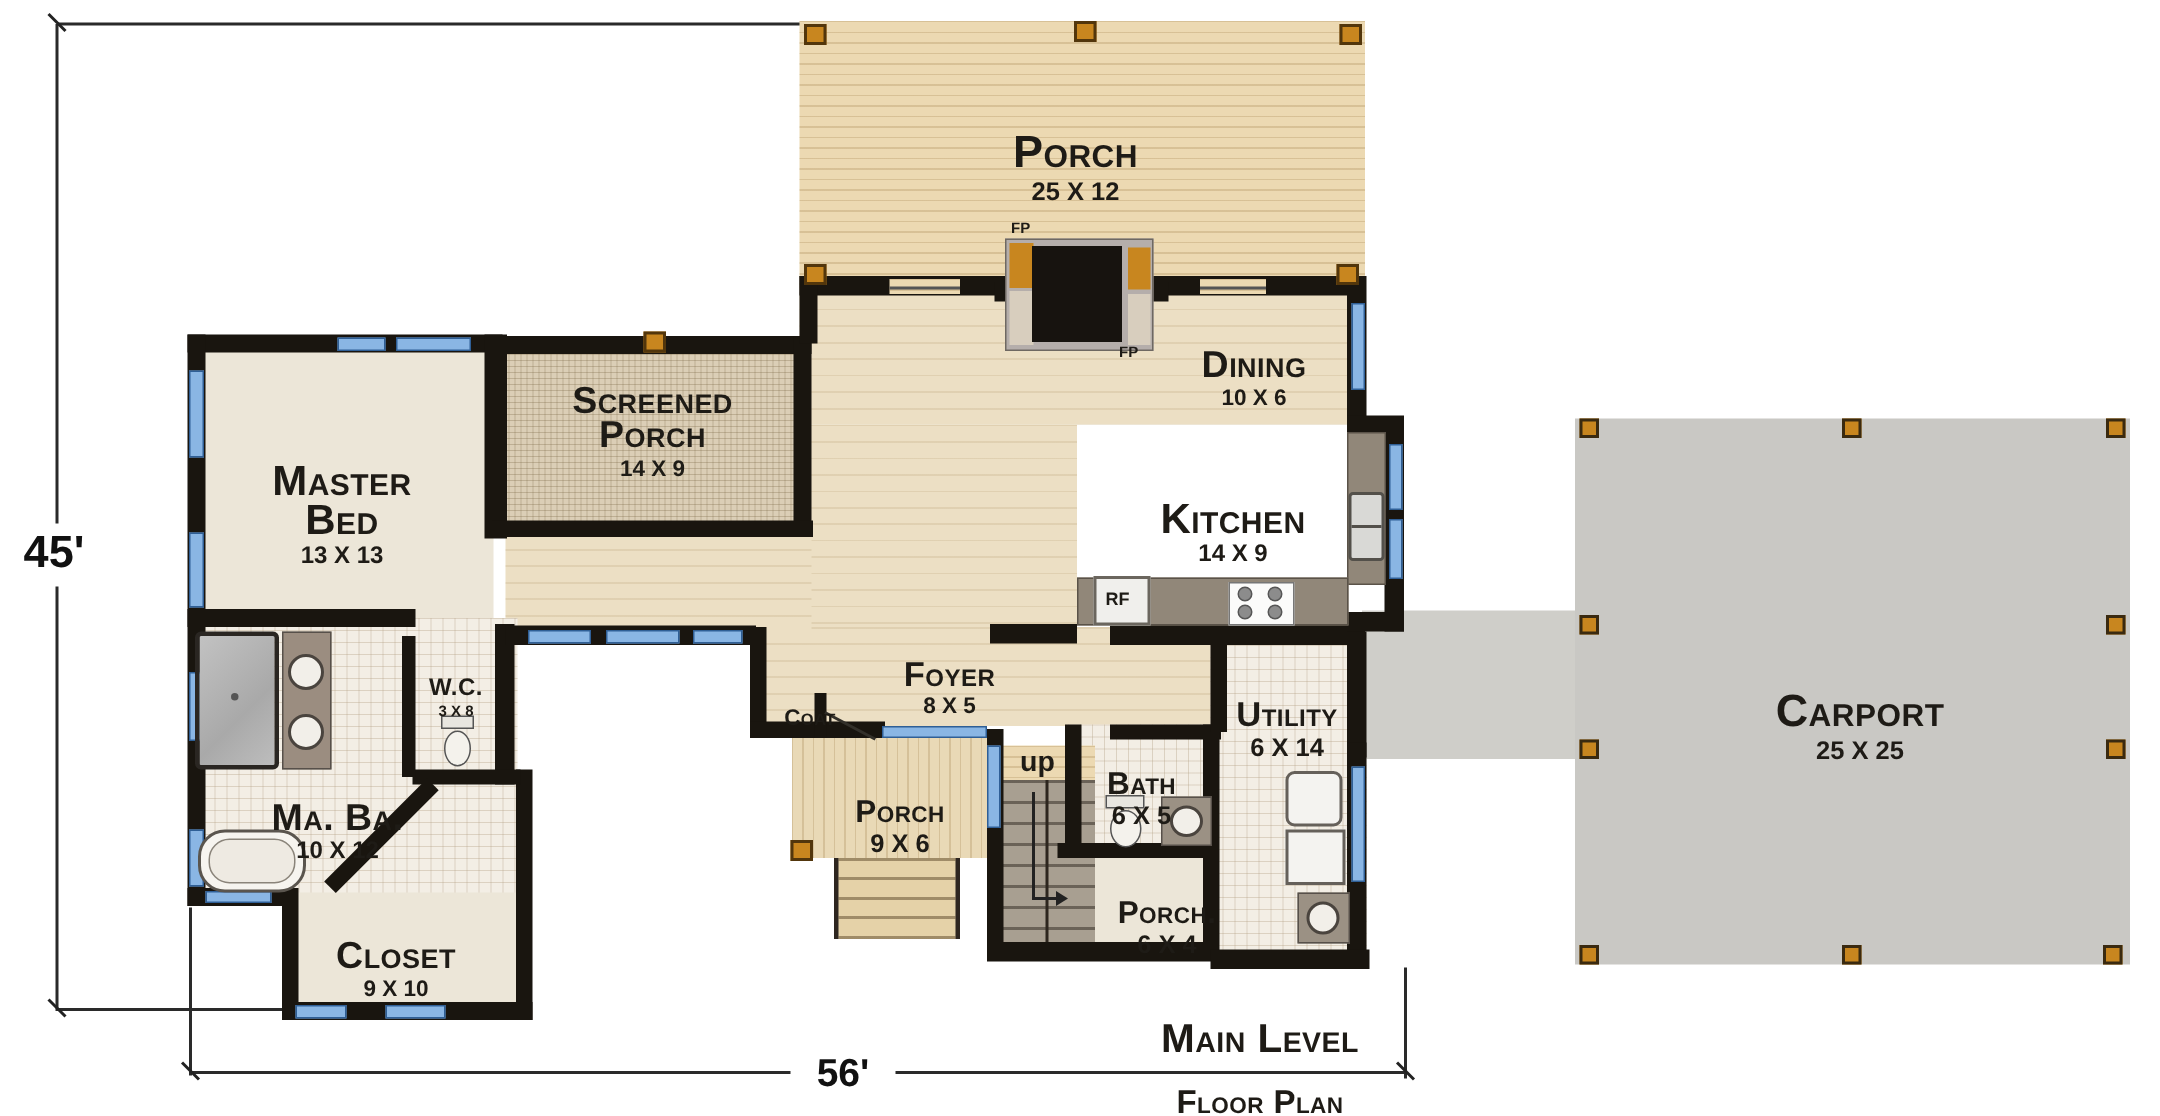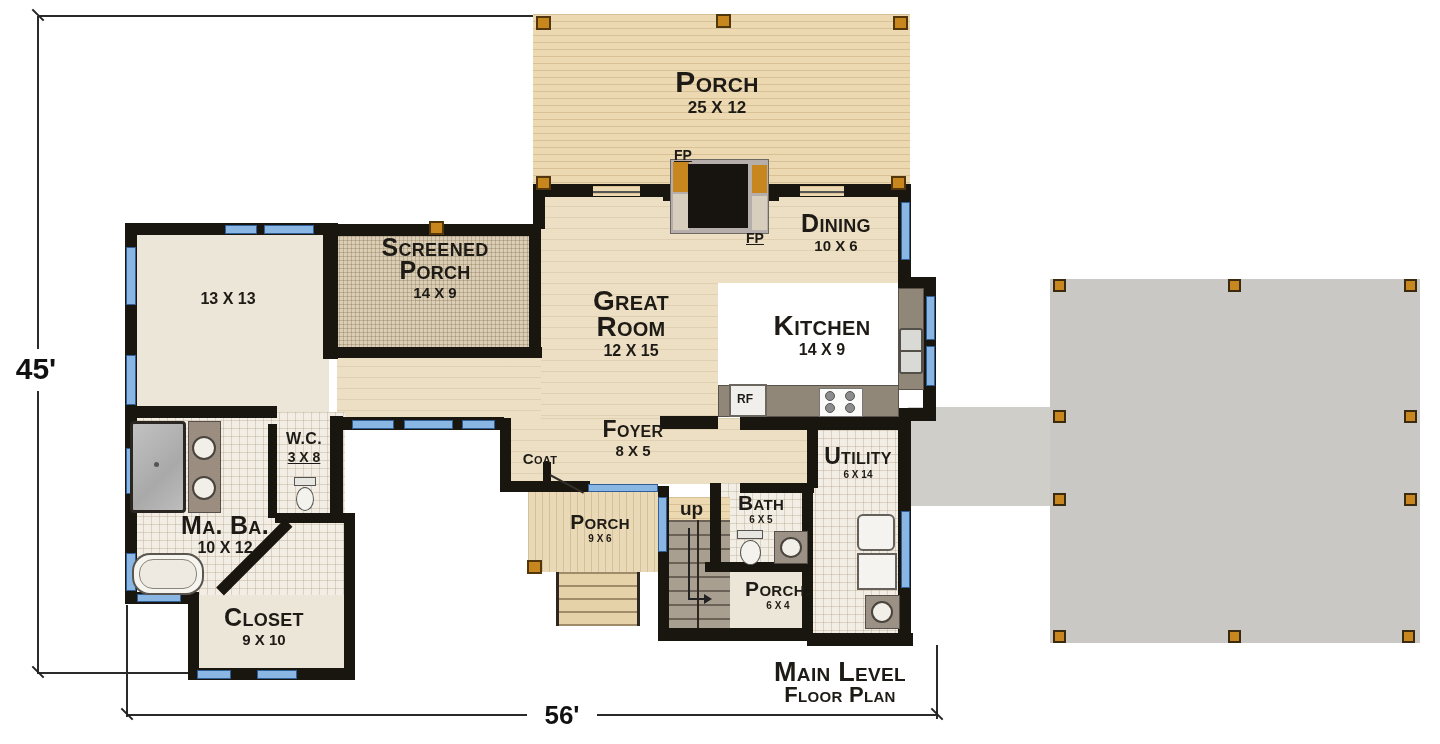--- a/index.html
+++ b/index.html
@@ -19,25 +19,25 @@
   .steps{background-color:#e5d2a8;background-image:repeating-linear-gradient(180deg,rgba(90,70,40,.5) 0 2px,transparent 2px 13px);border-left:3px solid #2e2620;border-right:3px solid #2e2620;}
   
   .w{background:#19150f;}
   .win{background:#8ab6e4;border:1px solid #2f5f96;box-sizing:border-box;}
   .post{background:#c8861f;border:2px solid #52360c;box-sizing:border-box;width:15px;height:14px;}
   .cpost{background:#c8861f;border:2px solid #3a2a10;box-sizing:border-box;width:13px;height:13px;}
   .dim{background:#2a2a2a;}
   .tick{width:16px;height:2px;background:#222;transform:rotate(45deg);}
   
   .lbl{position:absolute;text-align:center;color:#1e1b16;}
-  .nm{font-variant:small-caps;font-weight:700;line-height:.92;letter-spacing:.3px;}
+  .nm{font-variant:small-caps;font-weight:700;line-height:.92;letter-spacing:.3px;margin-top:20px;}
   .sz{font-weight:700;margin-top:2px;}
   .s30{font-size:30px;} .s28{font-size:28px;} .s25{font-size:25px;} .s23{font-size:23px;}
   .s21{font-size:21px;}
-  .z17{font-size:17px;} .z16{font-size:16px;} .z15{font-size:15px;} .z14{font-size:10px;} .z13{font-size:14px;text-decoration:underline;}
+  .z17{font-size:17px;} .z16{font-size:16px;} .z15{font-size:15px;} .z14{font-size:17px;} .z13{font-size:10px;}
   .ann{position:absolute;font-weight:700;color:#1e1b16;}
   .dimlbl{position:absolute;font-weight:700;color:#111;text-align:center;}
   .fixture{position:absolute;box-sizing:border-box;}
 </style>
 </head>
 <body>
 
 <div id="plan">
 
   <div class="abs dim" style="left:38px;top:15px;width:496px;height:2px;"></div>
@@ -203,33 +203,30 @@
   <div class="fixture" style="left:871px;top:601px;width:22px;height:22px;background:#f2efe9;border:2px solid #4a443e;border-radius:50%;"></div>
 
   <div class="lbl" style="left:617px;top:68px;width:200px;">
     <div class="nm s30">Porch</div>
       <div class="sz z17">25 X 12</div>
   </div>
   <div class="lbl" style="left:776px;top:212px;width:120px;">
     <div class="nm s25">Dining</div>
       <div class="sz z15">10 X 6</div>
   </div>
-  <div class="lbl" style="left:569px;top:288px;width:124px;">
-    <div class="nm s28">Great Room</div>
-      <div class="sz z16">12 X 15</div>
-  </div>
   <div class="lbl" style="left:752px;top:313px;width:140px;">
     <div class="nm s28">Kitchen</div>
       <div class="sz z16">14 X 9</div>
   </div>
   <div class="lbl" style="left:370px;top:236px;width:130px;">
     <div class="nm s25">Screened Porch</div>
       <div class="sz z15">14 X 9</div>
   </div>
   <div class="lbl" style="left:168px;top:288px;width:120px;">
+    <div class="nm s28">Master Bed</div>
       <div class="sz z16">13 X 13</div>
   </div>
   <div class="lbl" style="left:593px;top:419px;width:80px;">
     <div class="nm s23">Foyer</div>
       <div class="sz z15">8 X 5</div>
   </div>
   <div class="lbl" style="left:512px;top:452px;width:56px;">
     <div class="nm z15">Coat</div>
   </div>
   <div class="lbl" style="left:278px;top:432px;width:52px;">
@@ -253,20 +250,24 @@
       <div class="sz z14">6 X 5</div>
   </div>
   <div class="lbl" style="left:732px;top:579px;width:92px;">
     <div class="nm s21">Porch.</div>
       <div class="sz z14">6 X 4</div>
   </div>
   <div class="lbl" style="left:806px;top:446px;width:104px;">
     <div class="nm s23">Utility</div>
       <div class="sz z14">6 X 14</div>
   </div>
+  <div class="lbl" style="left:1155px;top:441px;width:170px;">
+    <div class="nm s30">Carport</div>
+      <div class="sz z17">25 X 25</div>
+  </div>
   <div class="ann" style="left:680px;top:498px;font-size:19px;font-weight:600;">up</div>
 
   <div class="lbl" style="left:750px;top:660px;width:180px;">
     <div class="nm" style="font-size:27px;">Main Level</div>
     <div class="nm" style="font-size:22px;">Floor Plan</div>
   </div>
 
 </div>
 
 </body></html>

